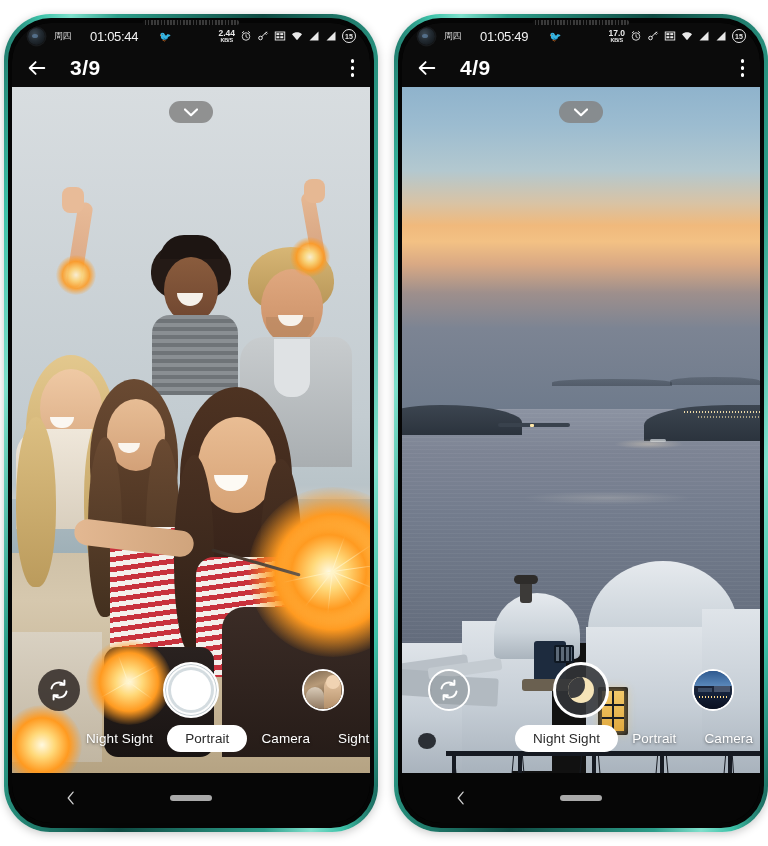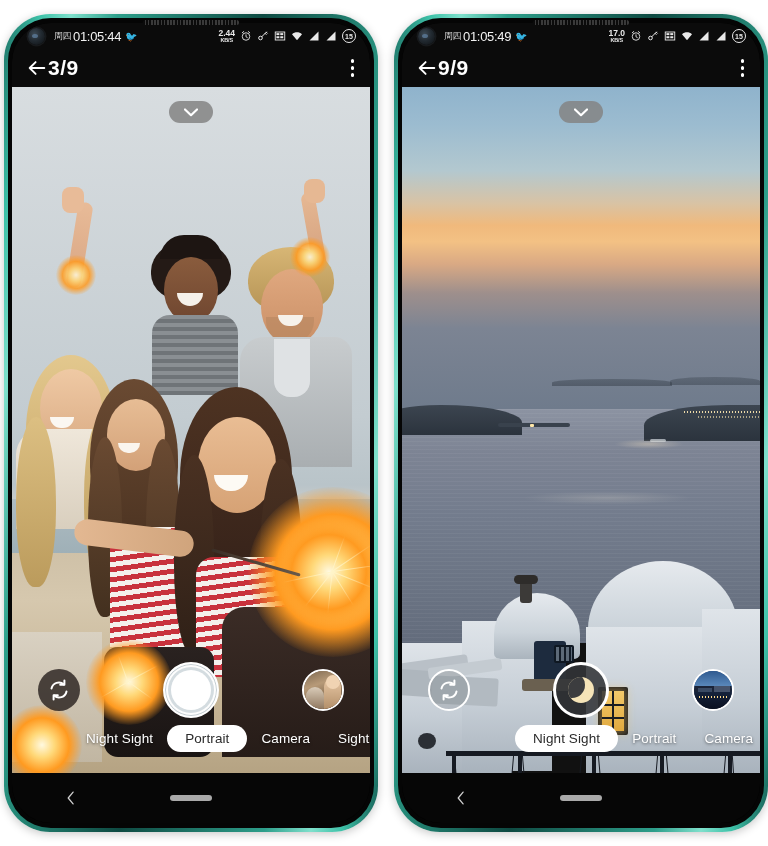--- a/index.html
+++ b/index.html
@@ -71,21 +71,21 @@
     background: radial-gradient(circle at 38% 35%, #3d4a55 0%, #222a31 45%, #0c0f12 100%);
     box-shadow: 0 0 0 1.5px #17191b;
     margin-right: 9px; flex: none;
     position: relative;
   }
   .punch-hole::after {
     content:''; position:absolute; left:4px; top:6px;
     width:6px; height:4px; border-radius:50%;
     background: rgba(110,150,190,0.55);
   }
-  .sb-left { display: flex; align-items: center; gap: 2px; }
+  .sb-left { display: flex; align-items: center; gap: 19px; }
   .sb-day { font-size: 9px; color: #d8d8d8; letter-spacing: -0.5px; }
   .sb-time { font-size: 13px; color: #f2f2f2; letter-spacing: -0.3px; }
   .sb-emoji { font-size: 10px; margin-left: 2px; }
   .sb-right { margin-left: auto; display: flex; align-items: center; gap: 5px; }
   .net-speed { display: flex; flex-direction: column; align-items: center; line-height: 1; }
   .net-num { font-size: 8.5px; font-weight: bold; }
   .net-unit { font-size: 5.5px; font-weight: bold; letter-spacing: -0.2px; }
   .sbicon { width: 12px; height: 12px; display: block; }
   .battery {
     width: 14px; height: 14px; border-radius: 50%;
@@ -98,21 +98,21 @@
   .appbar {
     position: relative;
     height: 38px;
     display: flex; align-items: center;
     padding: 0 16px 0 14px;
     background: #0b0b0b;
     z-index: 30;
   }
   .appbar-title {
     color: #fff; font-size: 21px; font-weight: bold;
-    letter-spacing: 0.5px;
+    margin-left: 22px; letter-spacing: 0.5px;
   }
   .back-arrow { width: 22px; height: 22px; }
   .kebab { margin-left: auto; display: flex; flex-direction: column; gap: 3.5px; }
   .kebab span { width: 3.5px; height: 3.5px; border-radius: 50%; background: #fff; display: block; }
 
   
   .viewfinder {
     position: relative;
     flex: 1;
     overflow: hidden;
@@ -534,21 +534,21 @@
               <div class="battery">
                 <span>15</span>
               </div>
             </div>
           </div>
 
           <div class="appbar">
             <svg class="back-arrow" viewBox="0 0 24 24">
               <path d="M20 12H4M10.5 5.5L4 12l6.5 6.5" fill="none" stroke="#ffffff" stroke-width="2" stroke-linecap="round" stroke-linejoin="round"></path>
             </svg>
-            <div class="appbar-title">9/9</div>
+            <div class="appbar-title">4/9</div>
             <div class="kebab">
               <span></span>
               <span></span>
               <span></span>
             </div>
           </div>
 
           <div class="viewfinder">
             <div class="scene">
               <div class="sky2"></div>

